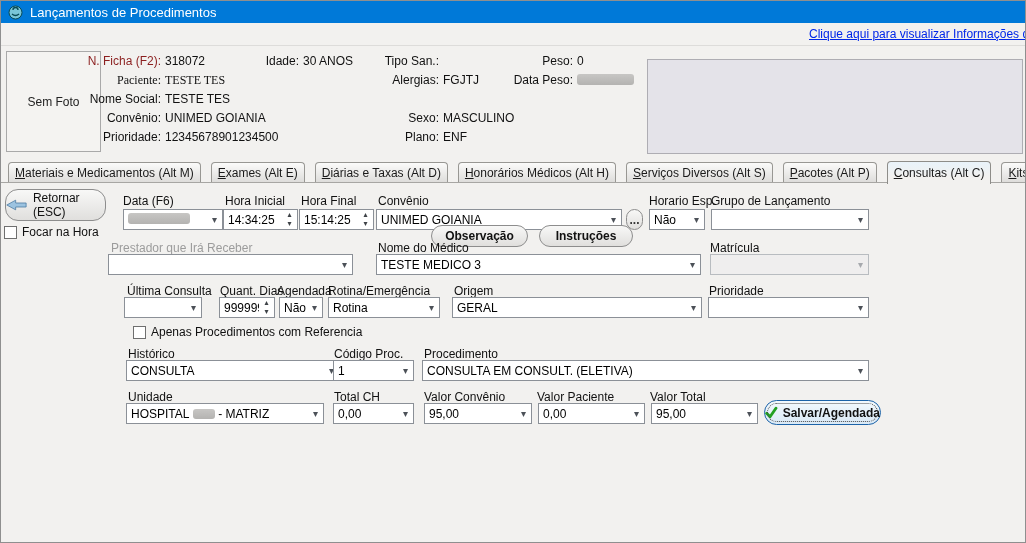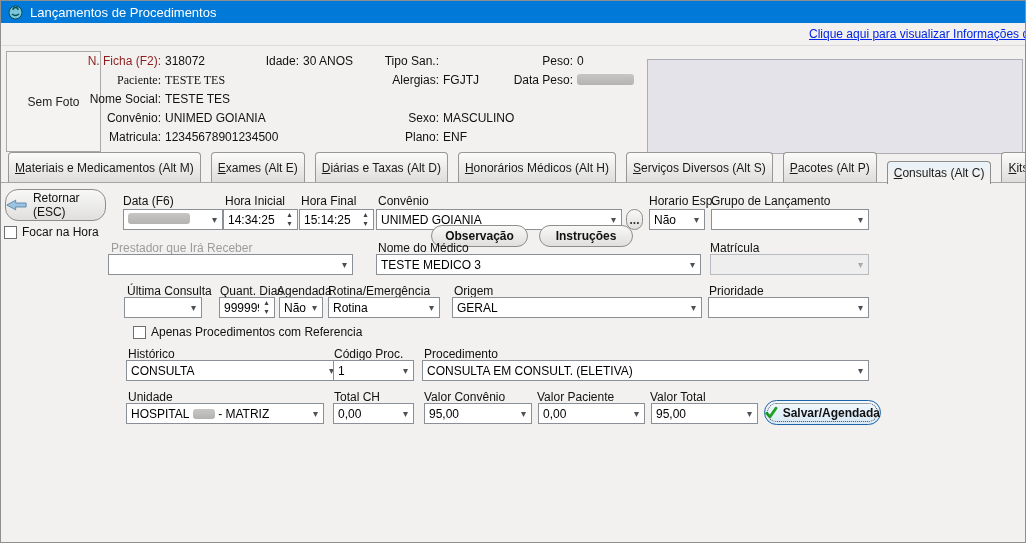--- a/index.html
+++ b/index.html
@@ -18,21 +18,21 @@
   
   .photo-box { position:absolute; left:5px; top:50px; width:95px; height:101px; background:#f4f3f1; border:1px solid #a9a9a9; display:flex; align-items:center; justify-content:center; font-size:12px; color:#222; }
   .pair { position:absolute; display:flex; gap:4px; font-size:12px; color:#111; white-space:nowrap; }
   .plabel { display:inline-block; text-align:right; }
   .maroon { color:#8b1f1f; }
   .side-panel { position:absolute; left:646px; top:58px; width:376px; height:95px; background:#e4e3e9; border:1px solid #aeadb3; }
   .redact { display:inline-block; background:linear-gradient(#c7c6c4,#b4b3b1); border-radius:3px; height:11px; filter:blur(0.6px); }
 
   
   .tabbar { position:absolute; left:0; top:159px; width:100%; height:22px; display:flex; align-items:flex-end; padding-left:7px; gap:10px; z-index:5; }
-  .tab { height:30px; border:1px solid #989793; border-bottom:none; border-radius:4px 4px 0 0; background:linear-gradient(#fbfbfa,#dedddb); display:flex; align-items:center; justify-content:center; font-size:12px; color:#1a1a1a; padding:0 6px; cursor:pointer; white-space:nowrap; }
+  .tab { height:20px; border:1px solid #989793; border-bottom:none; border-radius:4px 4px 0 0; background:linear-gradient(#fbfbfa,#dedddb); display:flex; align-items:center; justify-content:center; font-size:12px; color:#1a1a1a; padding:0 6px; cursor:pointer; white-space:nowrap; }
   .tab.active { height:23px; margin-bottom:-2px; background:linear-gradient(#e9f3fa,#f2f1ef 70%); border-color:#8e8d89; font-weight:normal; z-index:6; }
   .tabpage { position:absolute; left:0; top:181px; width:100%; height:362px; background:#f2f1ef; border-top:1px solid #a7a6a3; }
 
   
   .flabel { position:absolute; font-size:12px; color:#111; white-space:nowrap; }
   .flabel.dis { color:#9c9c9c; }
   .combo { position:absolute; height:21px; background:#fff; border:1px solid #8b9097; display:flex; align-items:center; font-size:12px; color:#000; padding-left:4px; cursor:default; }
   .combo .cval { flex:1; white-space:nowrap; overflow:hidden; }
   .combo.num .cval { text-align:left; padding-right:3px; }
   .combo .carrow { width:15px; text-align:center; color:#4c5158; font-size:10px; line-height:19px; flex:none; cursor:pointer; }
@@ -82,21 +82,21 @@
   </div>
   <div class="pair" style="left:60px; top:91px;">
     <span class="plabel" style="width:100px">Nome Social:</span>
     <span>TESTE TES</span>
   </div>
   <div class="pair" style="left:60px; top:110px;">
     <span class="plabel" style="width:100px">Convênio:</span>
     <span>UNIMED GOIANIA</span>
   </div>
   <div class="pair" style="left:60px; top:129px;">
-    <span class="plabel" style="width:100px">Matricula:</span>
+    <span class="plabel" style="width:100px">Prioridade:</span>
     <span>12345678901234500</span>
   </div>
 
   <div class="pair" style="left:256px; top:53px;">
     <span class="plabel" style="width:42px">Idade:</span>
     <span>30 ANOS</span>
   </div>
 
   <div class="pair" style="left:368px; top:53px;">
     <span class="plabel" style="width:70px">Tipo San.:</span>

